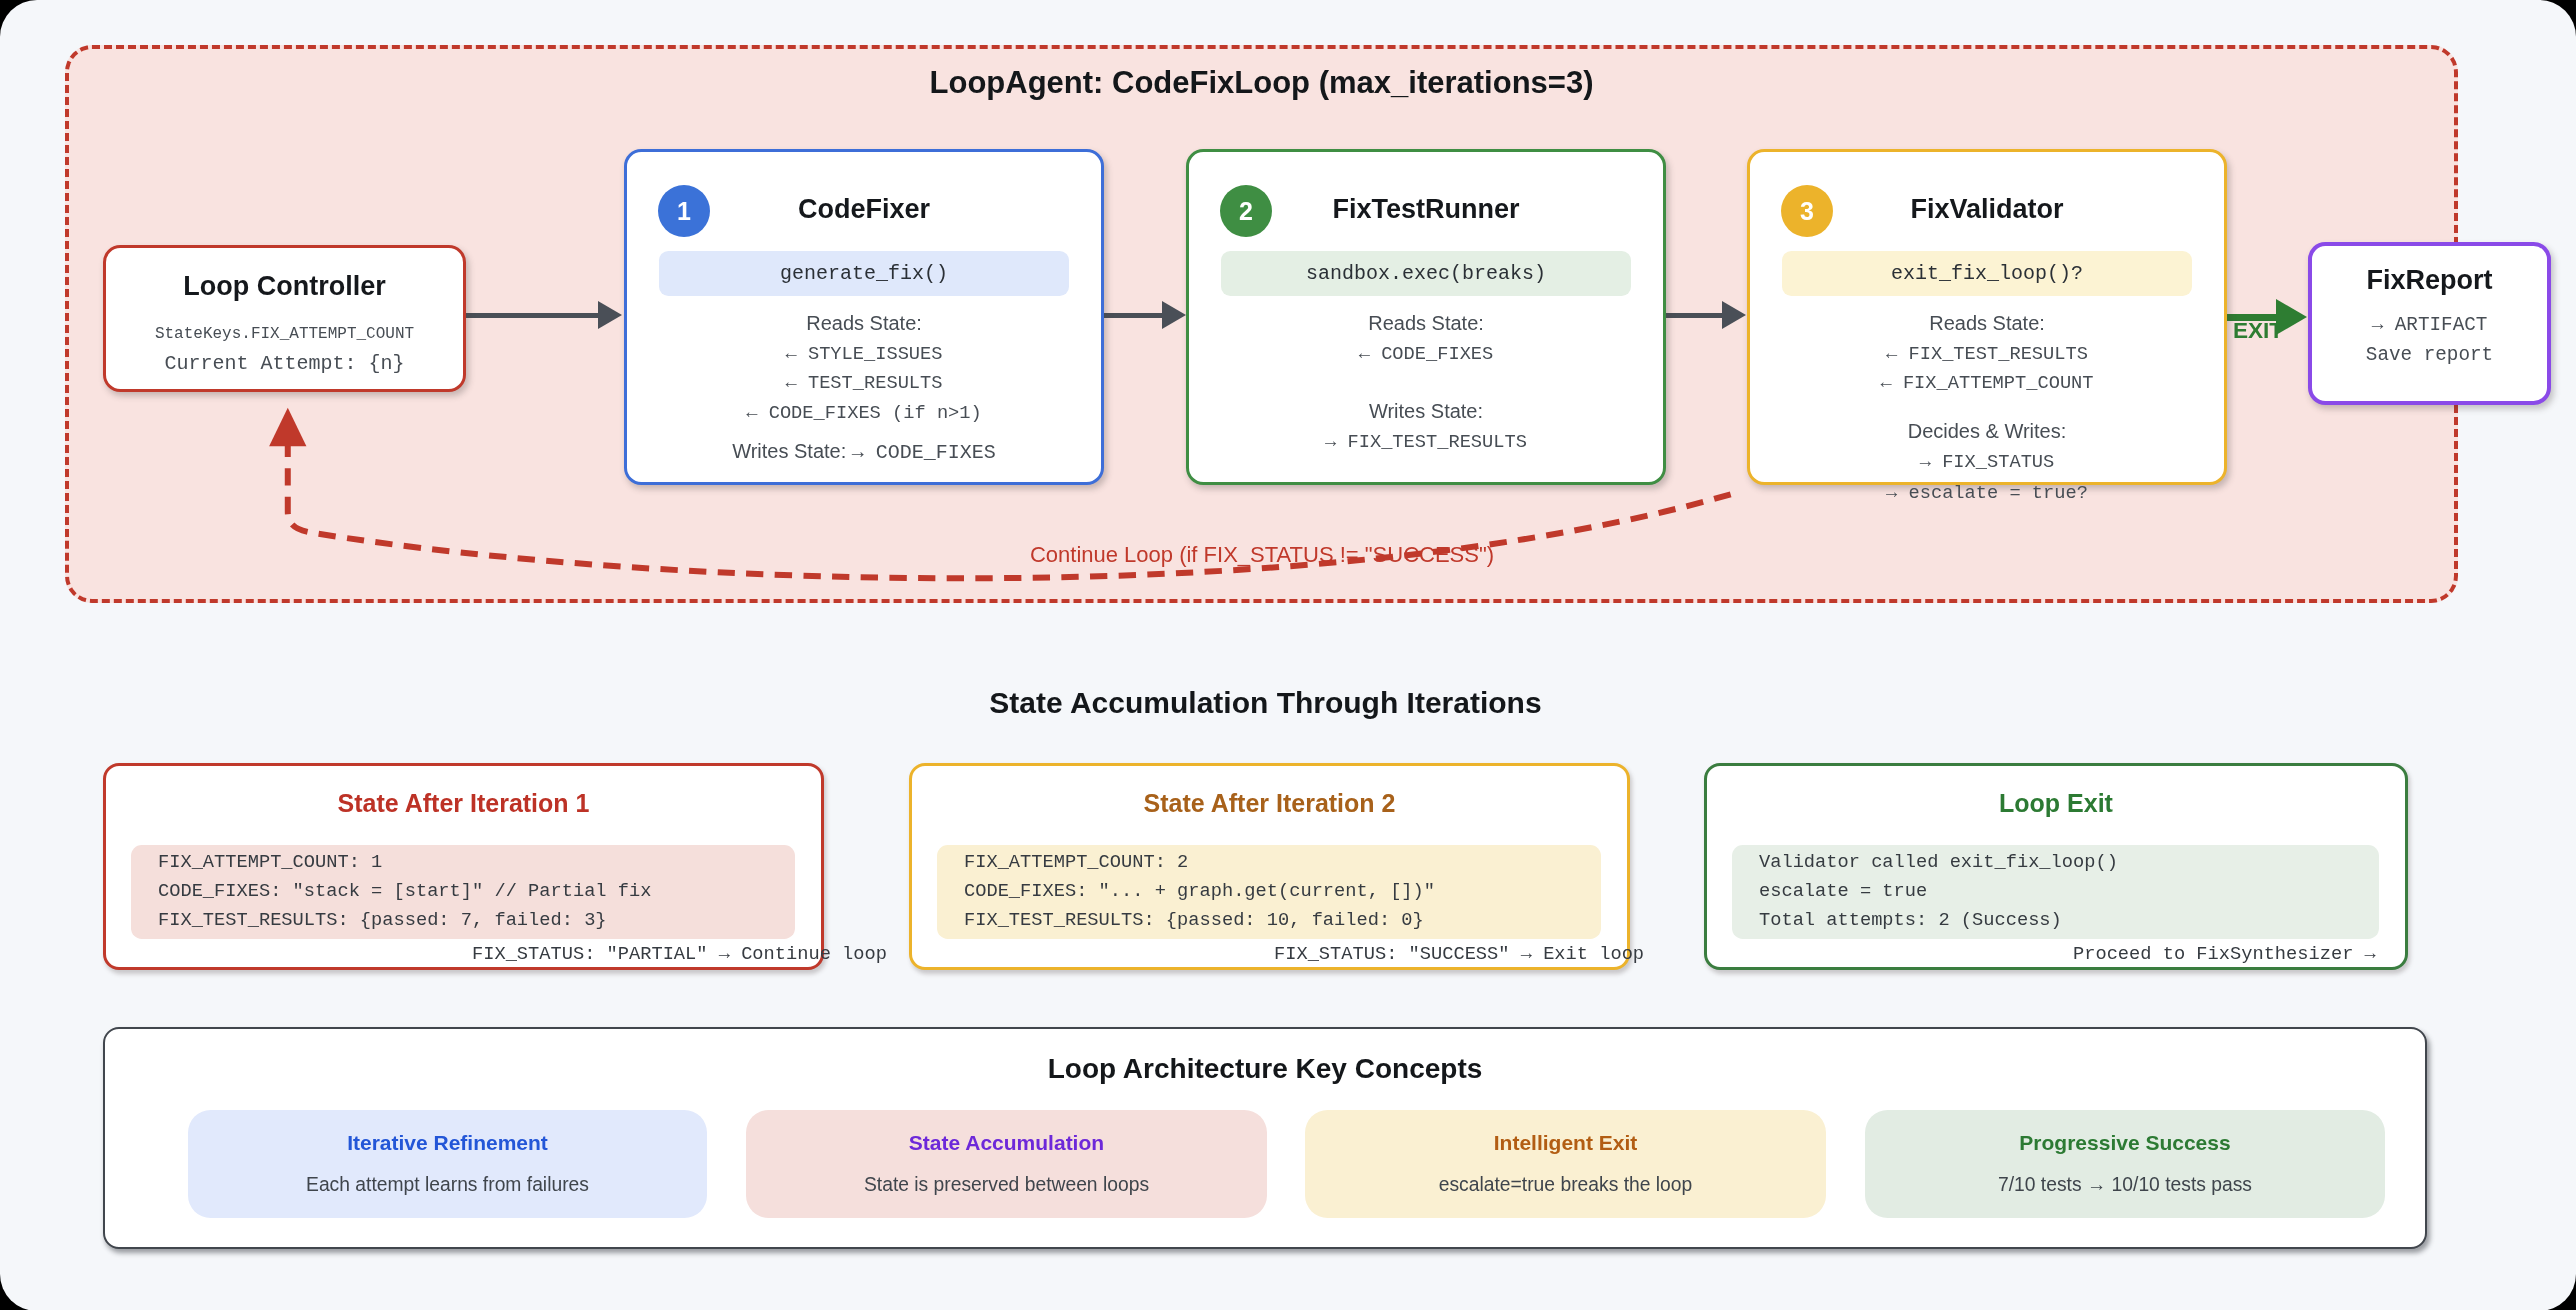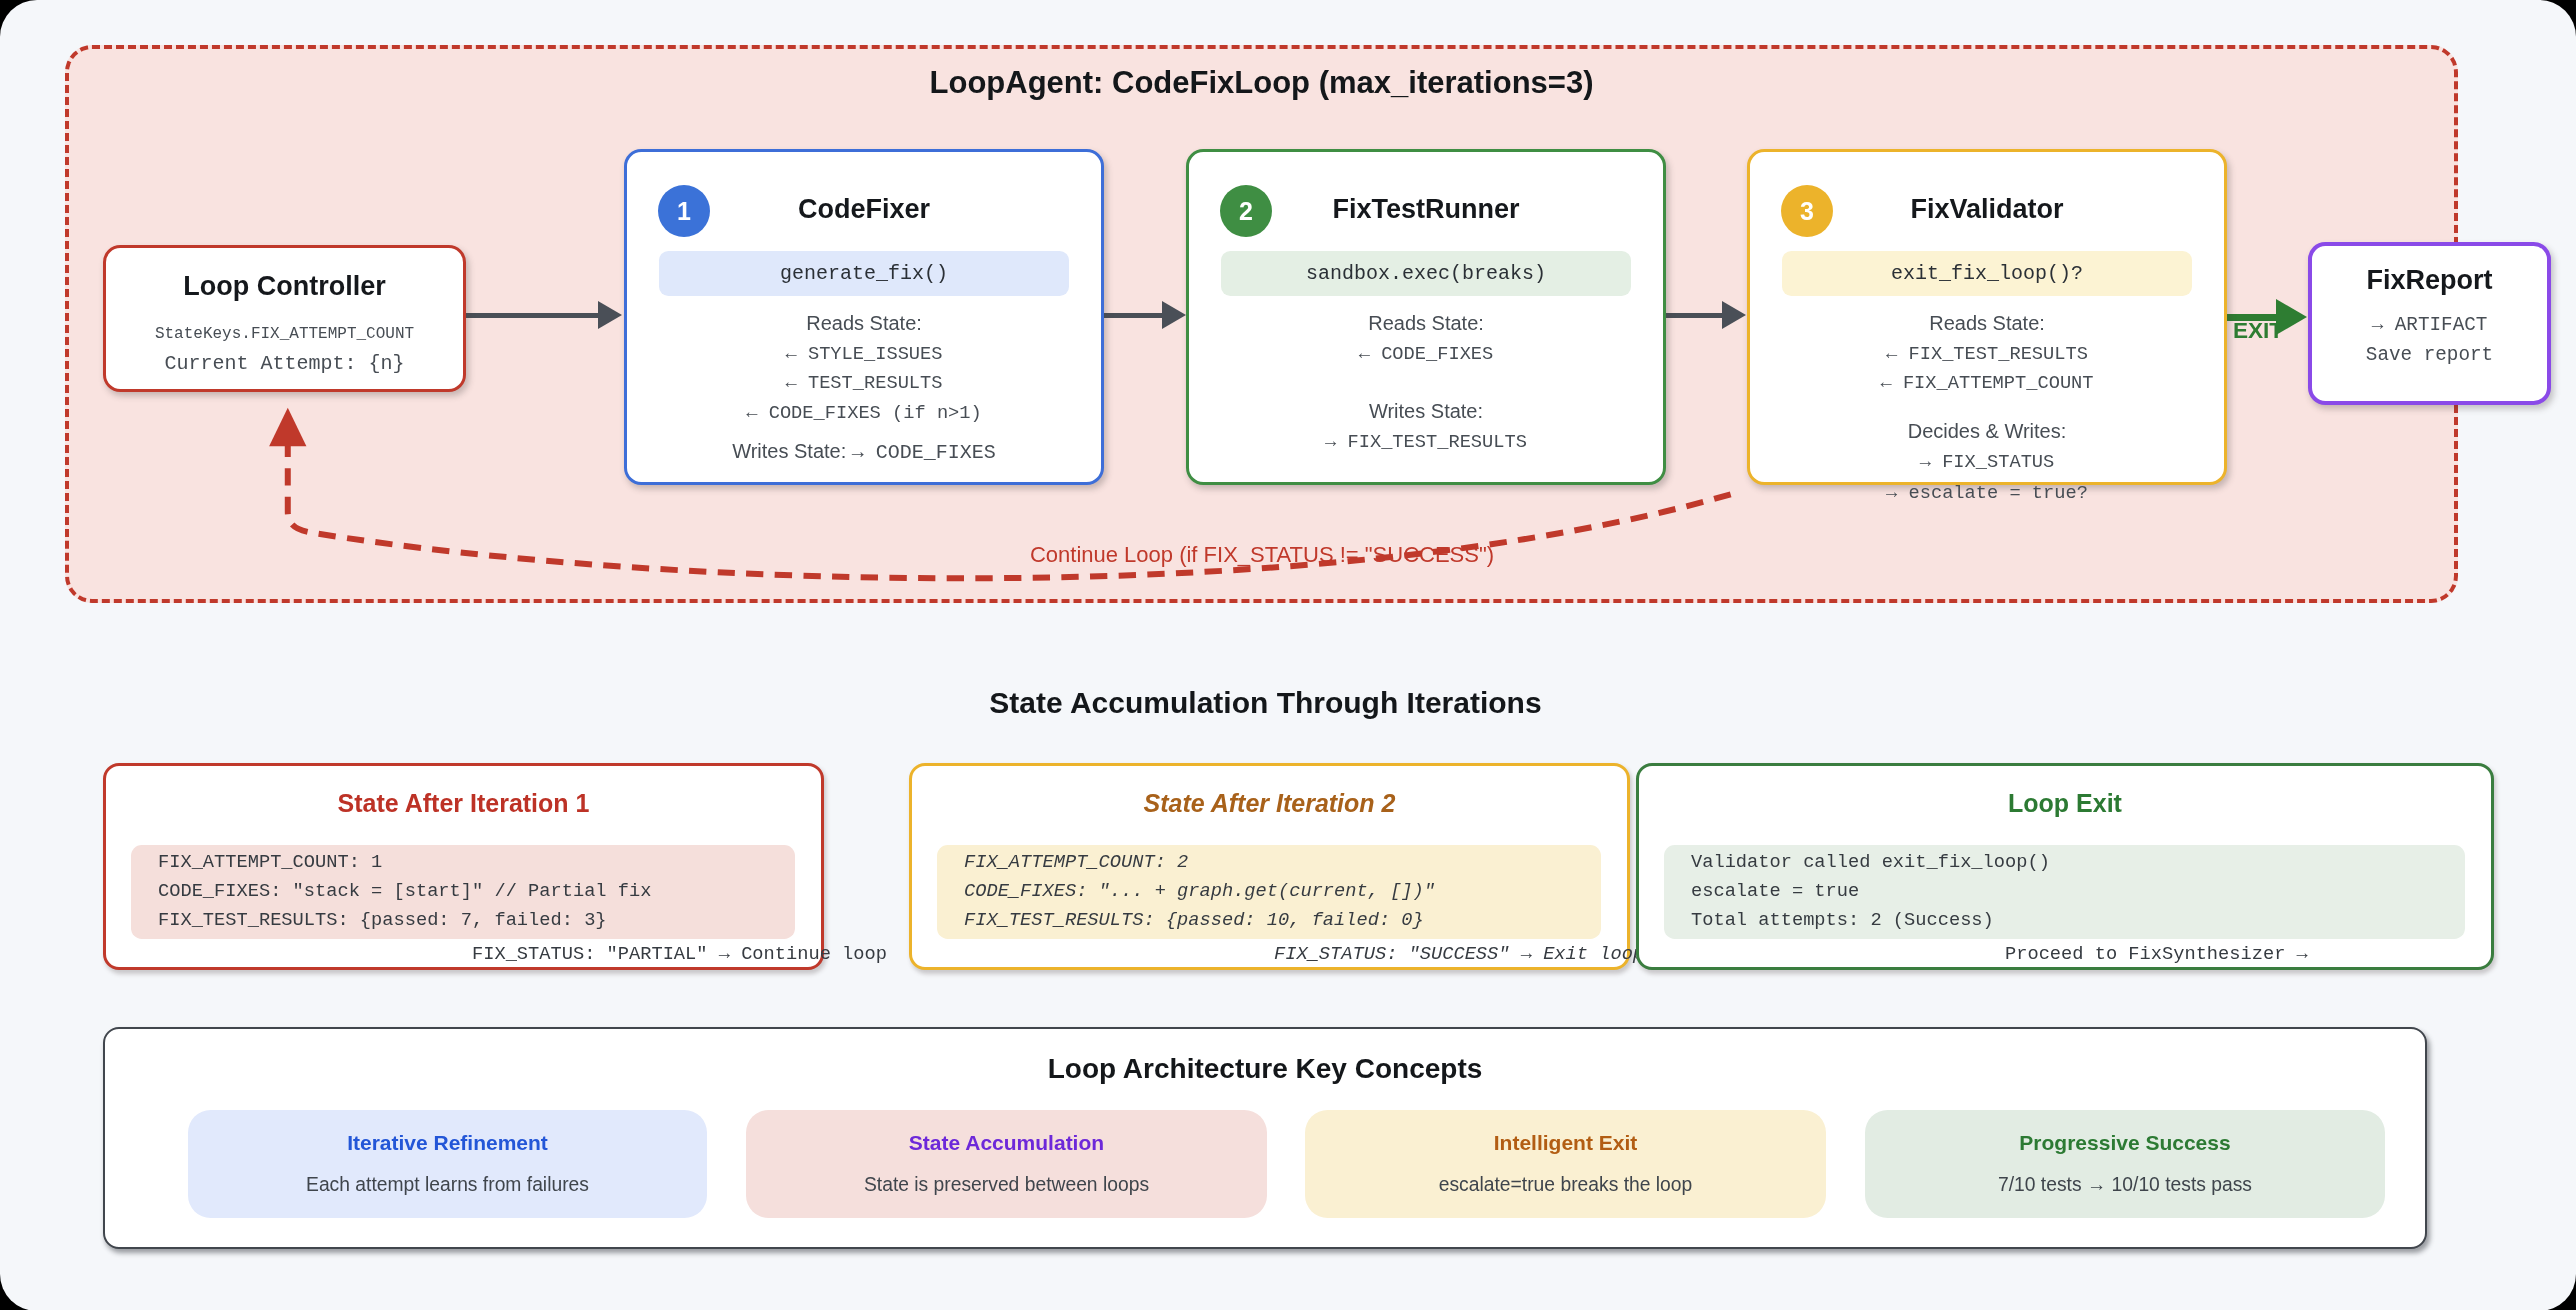--- a/index.html
+++ b/index.html
@@ -52,22 +52,22 @@
   
   .state-heading{position:absolute;left:0;top:686px;width:2531px;text-align:center;
                  font-size:30px;font-weight:bold;color:#14171a;}
   .scard{position:absolute;top:763px;height:207px;background:#fff;border-radius:16px;
          box-sizing:border-box;box-shadow:2px 3.3px 4.7px rgba(70,60,60,.25);}
   .scard .stitle{position:absolute;top:22.6px;left:0;width:100%;text-align:center;font-size:25px;font-weight:bold;}
   .scard .code{position:absolute;left:25px;top:79px;width:calc(100% - 51px);box-sizing:border-box;
                border-radius:10.7px;padding:3.3px 27px;font-size:18.7px;line-height:29px;color:#363b41;white-space:pre;}
   .scard .spill{position:absolute;top:177px;font-size:18.7px;color:#363b41;white-space:nowrap;z-index:9;}
   .sc1{left:103px;width:721px;border:3.3px solid #c0392b;z-index:3;}
-  .sc2{left:909px;width:721px;border:3.3px solid #ecb32b;z-index:4;font-style:italic;}
-  .sc3{left:1636px;width:858px;border:3.3px solid #3a7d3f;z-index:5;padding-left:37px;}
+  .sc2{left:909px;width:721px;border:3.3px solid #ecb32b;z-index:4;}
+  .sc3{left:1704px;width:704px;border:3.3px solid #3a7d3f;z-index:5;padding-left:37px;}
   .sc1 .stitle{color:#bd3226;} .sc2 .stitle{color:#a8611a;} .sc3 .stitle{color:#2c7a33;}
   .sc1 .code{background:#f5dfdb;} .sc2 .code{background:#faf0d2;} .sc3 .code{background:#e7efe7;}
   .sc1 .spill{left:366px;} .sc2 .spill{left:362px;} .sc3 .spill{left:366px;}
 
   
   .concepts{position:absolute;left:103px;top:1027px;width:2324px;height:222px;background:#fff;
             border:2.7px solid #41464d;border-radius:16px;box-sizing:border-box;
             box-shadow:2.7px 4px 5.3px rgba(40,44,50,.45);}
   .c-heading{position:absolute;top:24px;left:0;width:100%;text-align:center;
              font-size:28px;font-weight:bold;color:#14171a;}

